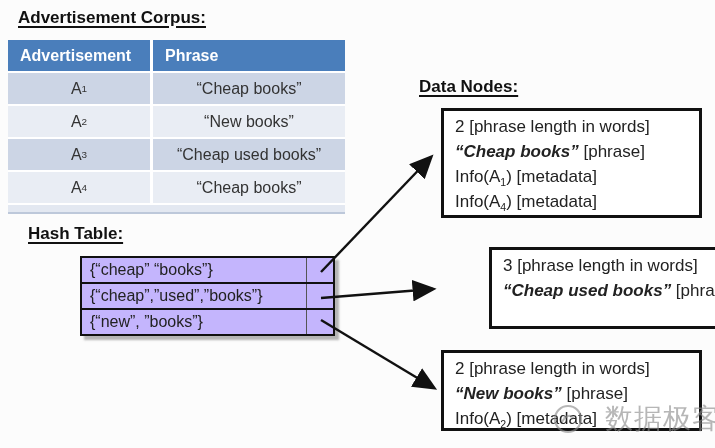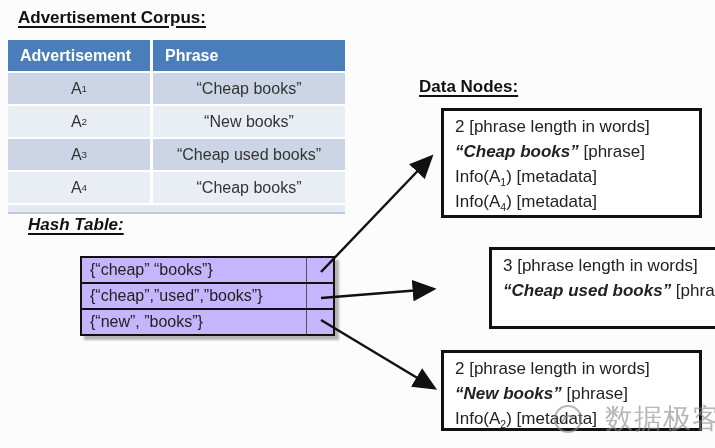--- a/index.html
+++ b/index.html
@@ -90,21 +90,21 @@
     <div class="t-row band-b">
       <div class="c1">
           <span>A</span>
           <sub>4</sub>
         </div>
       <div class="c2">“Cheap books”</div>
     </div>
     <div class="t-foot"></div>
   </div>
 
-  <div class="heading" style="left:28px;top:215px;font-style:italic;">Hash Table:</div>
+  <div class="heading" style="left:28px;top:224px;">Hash Table:</div>
 
   <div class="hash-box">
     <div class="hash-row">
       <div class="bucket">{“cheap” “books”}</div>
       <div class="ptr"></div>
     </div>
     <div class="hash-row">
       <div class="bucket">{“cheap”,”used”,”books”}</div>
       <div class="ptr"></div>
     </div>

